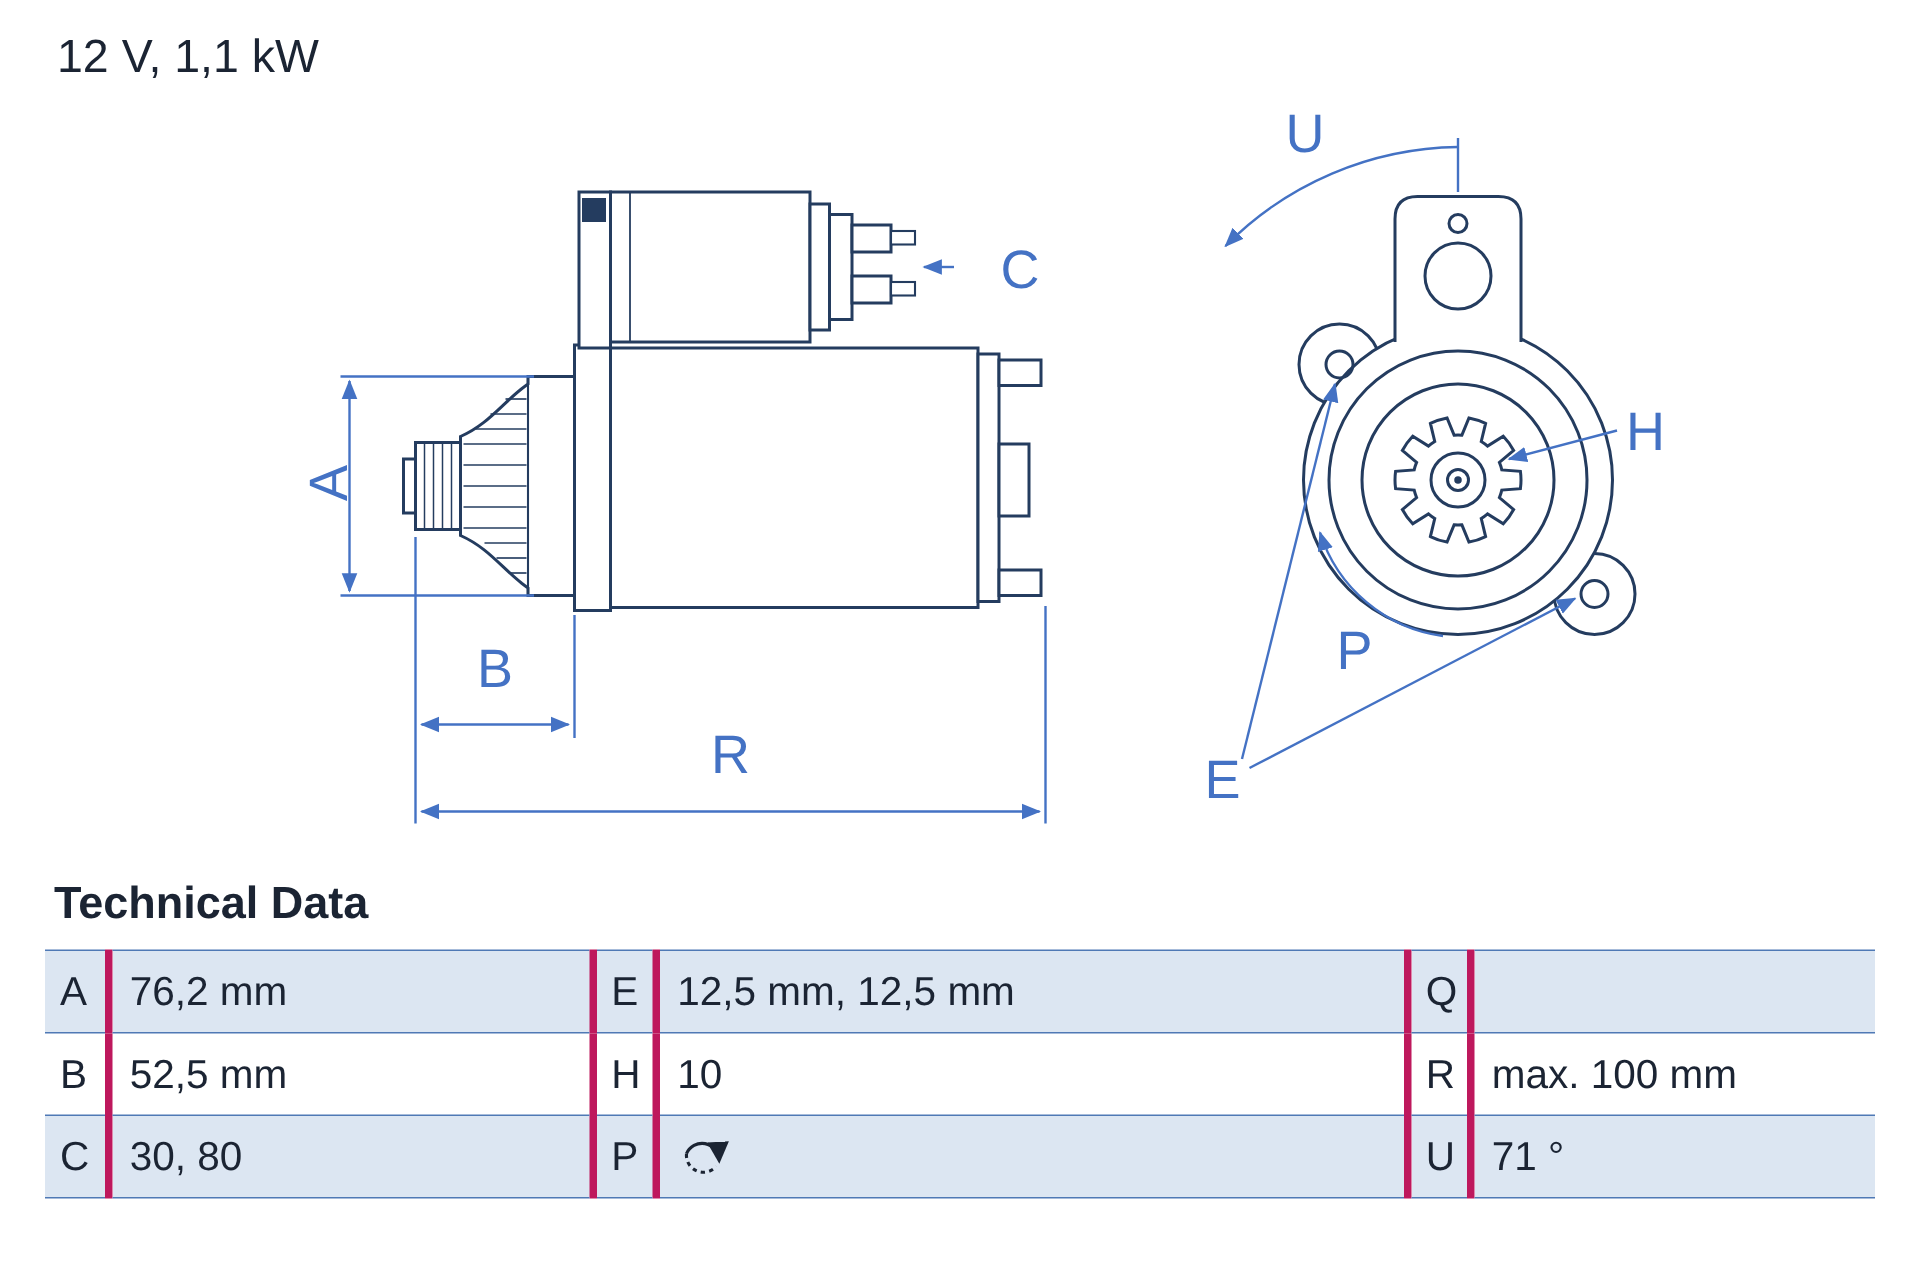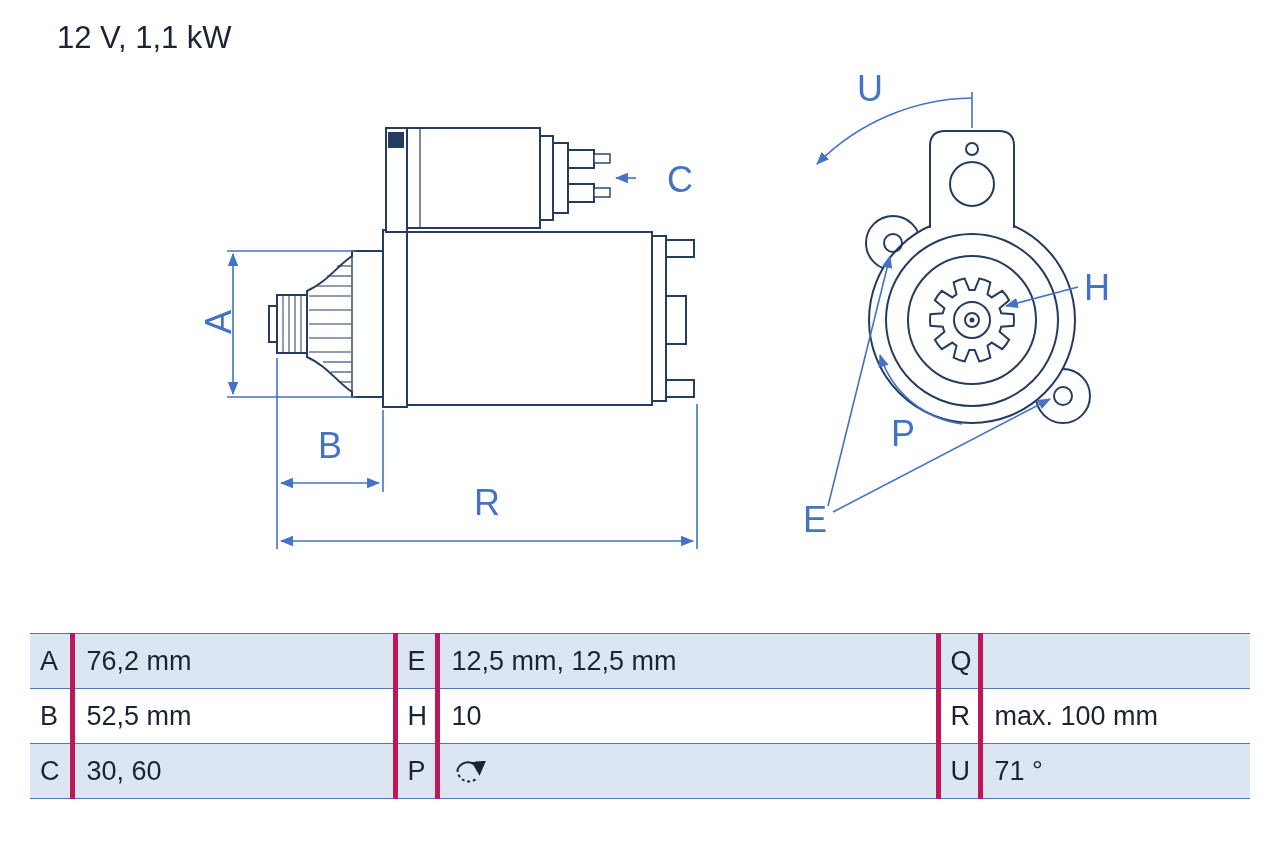--- a/index.html
+++ b/index.html
@@ -1,19 +1,19 @@
 <!DOCTYPE html>
 <html><head>
 <meta charset="utf-8">
 <style>
   * { margin:0; padding:0; box-sizing:border-box; }
   html,body { width:1280px; height:853px; background:#ffffff; }
   body { font-family:"Liberation Sans", sans-serif; color:#1B2433; position:relative; overflow:hidden; }
   .page { position:absolute; inset:0; }
-  .spec-title { position:absolute; left:38px; top:20px; font-size:31px; font-weight:500; color:#1B2433;margin-left:19px; }
+  .spec-title { position:absolute; left:38px; top:20px; font-size:31px; font-weight:500; color:#1B2433; }
   svg.drawing { position:absolute; left:0; top:0; }
   svg text { font-family:"Liberation Sans", sans-serif; }
   .dim-label { font-size:36px; fill:#4472C4; }
   .tech-heading { position:absolute; left:36px; top:586px; font-size:30px; font-weight:700; color:#1B2433; }
   table.tech { position:absolute; left:30px; top:633px; width:1220px; border-collapse:collapse; font-size:27px; color:#1B2433; table-layout:fixed; }
   table.tech td { height:55px; border-top:1px solid #4F79B5; border-bottom:1px solid #4F79B5; vertical-align:middle; white-space:nowrap; overflow:hidden; }
   table.tech td + td { border-left:5px solid #be185d; }
   tr.row-odd td { background:#DCE6F2; }
   tr.row-even td { background:#FFFFFF; }
   td.k { padding-left:10px; }
@@ -128,20 +128,21 @@
       <text x="330" y="458">B</text>
       <text x="487" y="515">R</text>
       <text x="680" y="192">C</text>
       <text x="870" y="101">U</text>
       <text x="1097" y="300">H</text>
       <text x="903" y="446">P</text>
       <text x="815" y="532">E</text>
     </g>
   </svg>
 
+  <div class="tech-heading">Technical Data</div>
 
   <table class="tech">
     <colgroup>
       <col style="width:42px">
         <col style="width:323px">
       <col style="width:42px">
         <col style="width:501px">
       <col style="width:42px">
         <col style="width:270px">
     </colgroup>
@@ -157,21 +158,21 @@
       <tr class="row-even">
         <td class="k">B</td>
         <td class="v">52,5 mm</td>
         <td class="k">H</td>
         <td class="v">10</td>
         <td class="k">R</td>
         <td class="v">max. 100 mm</td>
       </tr>
       <tr class="row-odd">
         <td class="k">C</td>
-        <td class="v">30, 60</td>
+        <td class="v">30, 80</td>
         <td class="k">P</td>
         <td class="v">
           <svg class="p-icon" viewBox="0 0 36 36" width="34" height="34">
             <defs>
               <marker id="arr2" viewBox="0 0 10 10" refX="8" refY="5" markerWidth="7" markerHeight="7" orient="auto">
                 <path d="M0,0 L10,5 L0,10 Z" fill="#1B2433"></path>
               </marker>
             </defs>
             <path d="M6,16 A12,12 0 0 0 27,25" stroke="#1B2433" stroke-width="2.2" fill="none" stroke-dasharray="3 3"></path>
             <path d="M6,16 A12,12 0 0 1 29,20" stroke="#1B2433" stroke-width="2.2" fill="none" marker-end="url(#arr2)"></path>

